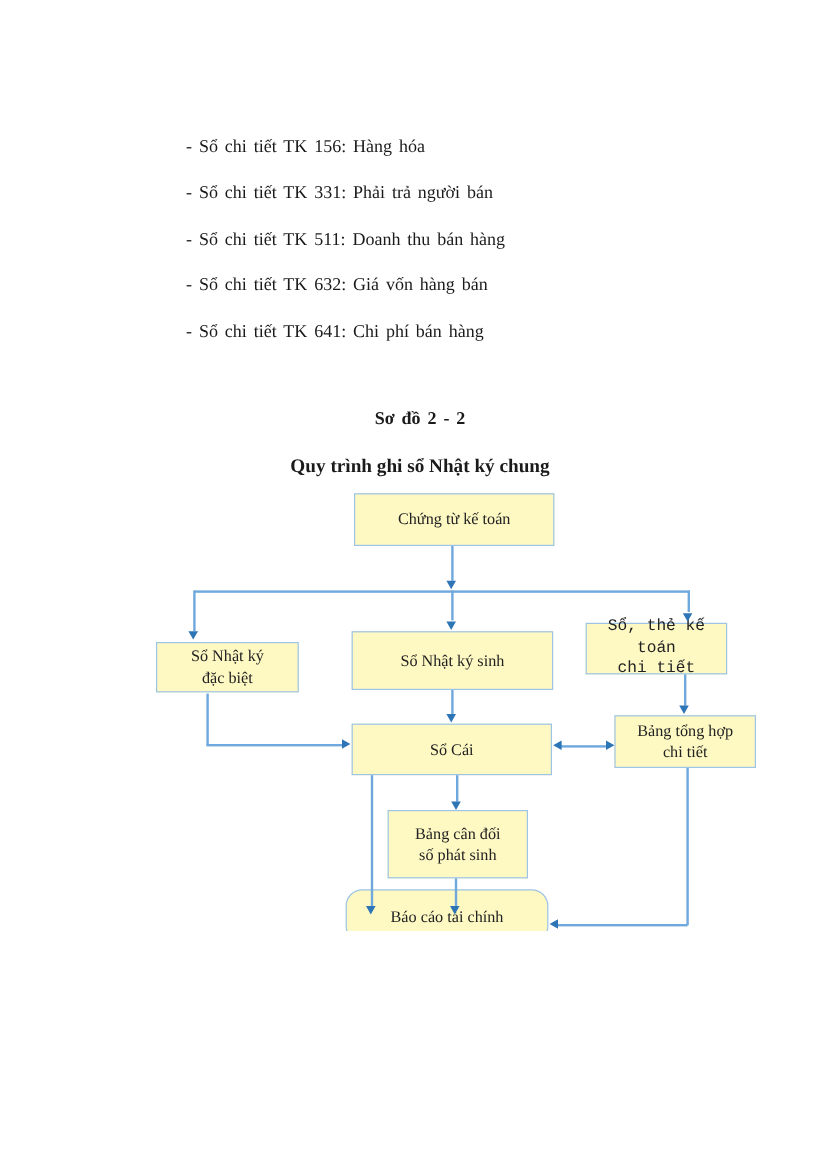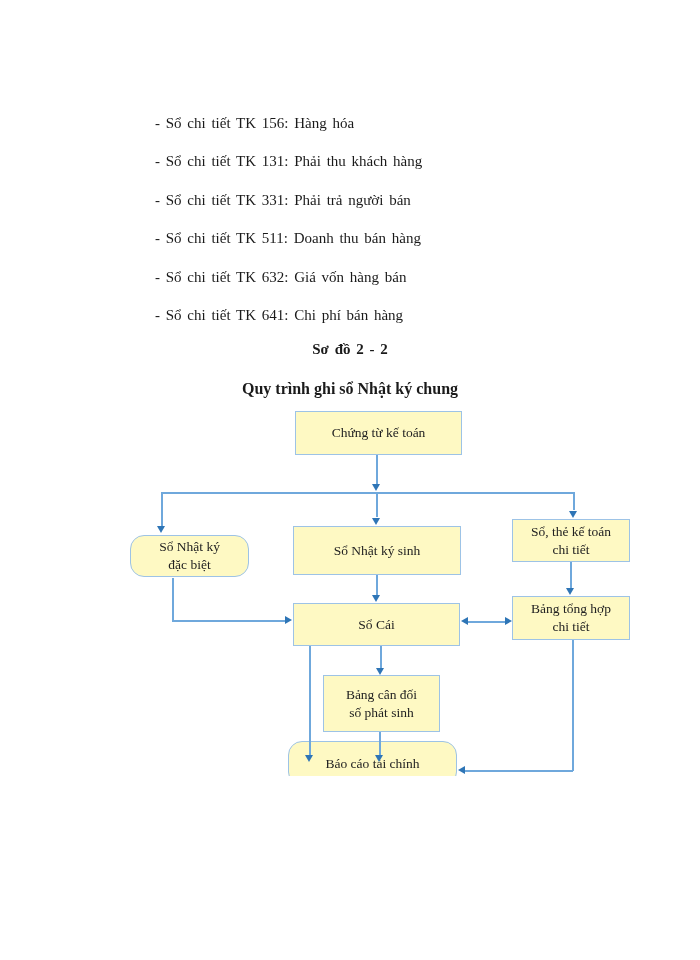--- a/index.html
+++ b/index.html
@@ -46,37 +46,36 @@
   .page-break{position:absolute;left:0;top:954px;width:700px;height:2px;
     background:repeating-linear-gradient(90deg,#f2c4df 0 1.5px,transparent 1.5px 8px);}
 </style>
 </head>
 <body>
 
 <div class="page">
 
   <div class="tk-list">
     <div class="li">- Sổ chi tiết TK 156: Hàng hóa</div>
-    <div class="li">- Sổ chi tiết TK 131: Phải thu khách hàng</div>
     <div class="li">- Sổ chi tiết TK 331: Phải trả người bán</div>
     <div class="li">- Sổ chi tiết TK 511: Doanh thu bán hàng</div>
     <div class="li">- Sổ chi tiết TK 632: Giá vốn hàng bán</div>
     <div class="li">- Sổ chi tiết TK 641: Chi phí bán hàng</div>
   </div>
 
   <div class="caption">Sơ đồ 2 - 2</div>
   <div class="dia-title">Quy trình ghi sổ Nhật ký chung</div>
 
   <div>
 
     <div class="node" style="left:295px;top:411px;width:167px;height:44px;">Chứng từ kế toán</div>
-    <div class="node" style="left:130px;top:535px;width:119px;height:42px;border-radius:14px;">Sổ Nhật ký
+    <div class="node" style="left:130px;top:535px;width:119px;height:42px;">Sổ Nhật ký
 đặc biệt</div>
     <div class="node" style="left:293px;top:526px;width:168px;height:49px;">Sổ Nhật ký sinh</div>
-    <div class="node" style="left:512px;top:519px;width:118px;height:43px;">Sổ, thẻ kế toán
+    <div class="node" style="left:488px;top:519px;width:118px;height:43px;font-family:Liberation Mono, monospace;">Sổ, thẻ kế toán
 chi tiết</div>
     <div class="node" style="left:293px;top:603px;width:167px;height:43px;">Sổ Cái</div>
     <div class="node" style="left:512px;top:596px;width:118px;height:44px;">Bảng tổng hợp
 chi tiết</div>
     <div class="node" style="left:323px;top:675px;width:117px;height:57px;">Bảng cân đối
 số phát sinh</div>
     <div class="node" style="left:288px;top:741px;width:169px;height:45px;border-radius:14px;">Báo cáo tài chính</div>
 
     <div class="vline" style="left:376px;top:455px;height:29px;"></div>
     <div class="ah ah-down" style="left:372px;top:484px;"></div>

